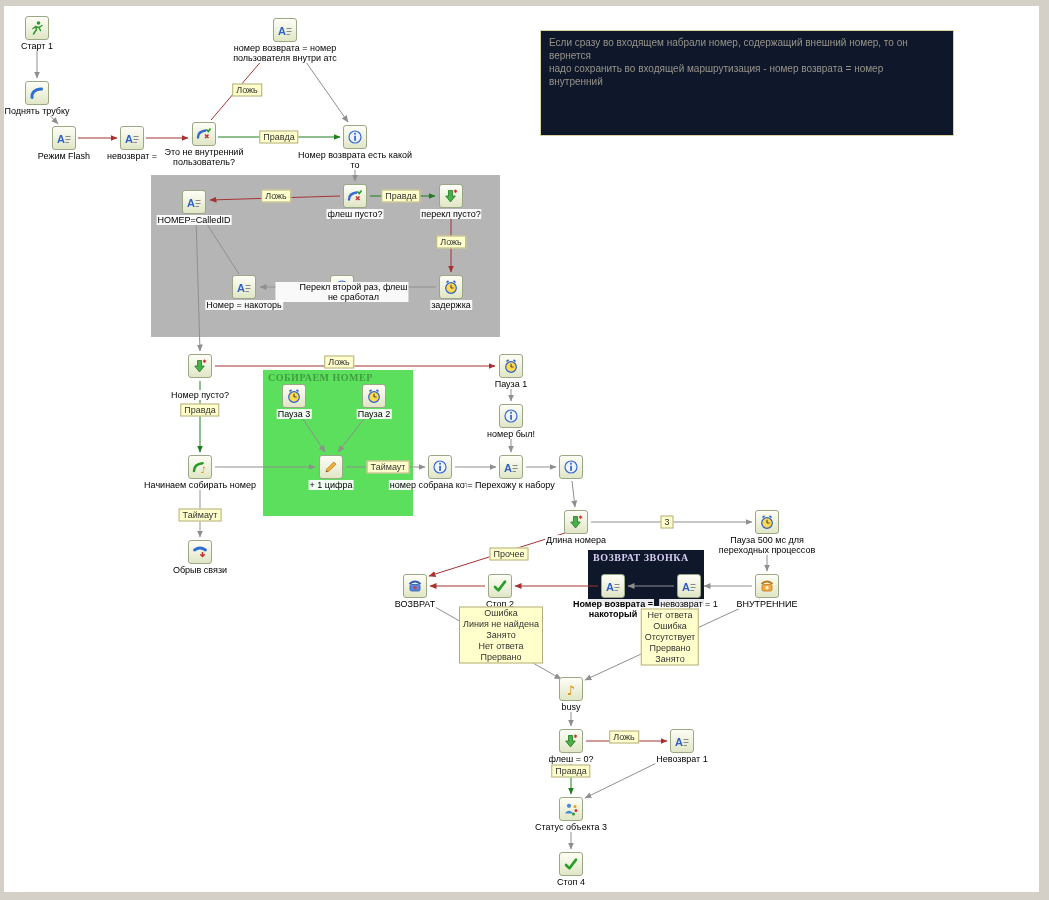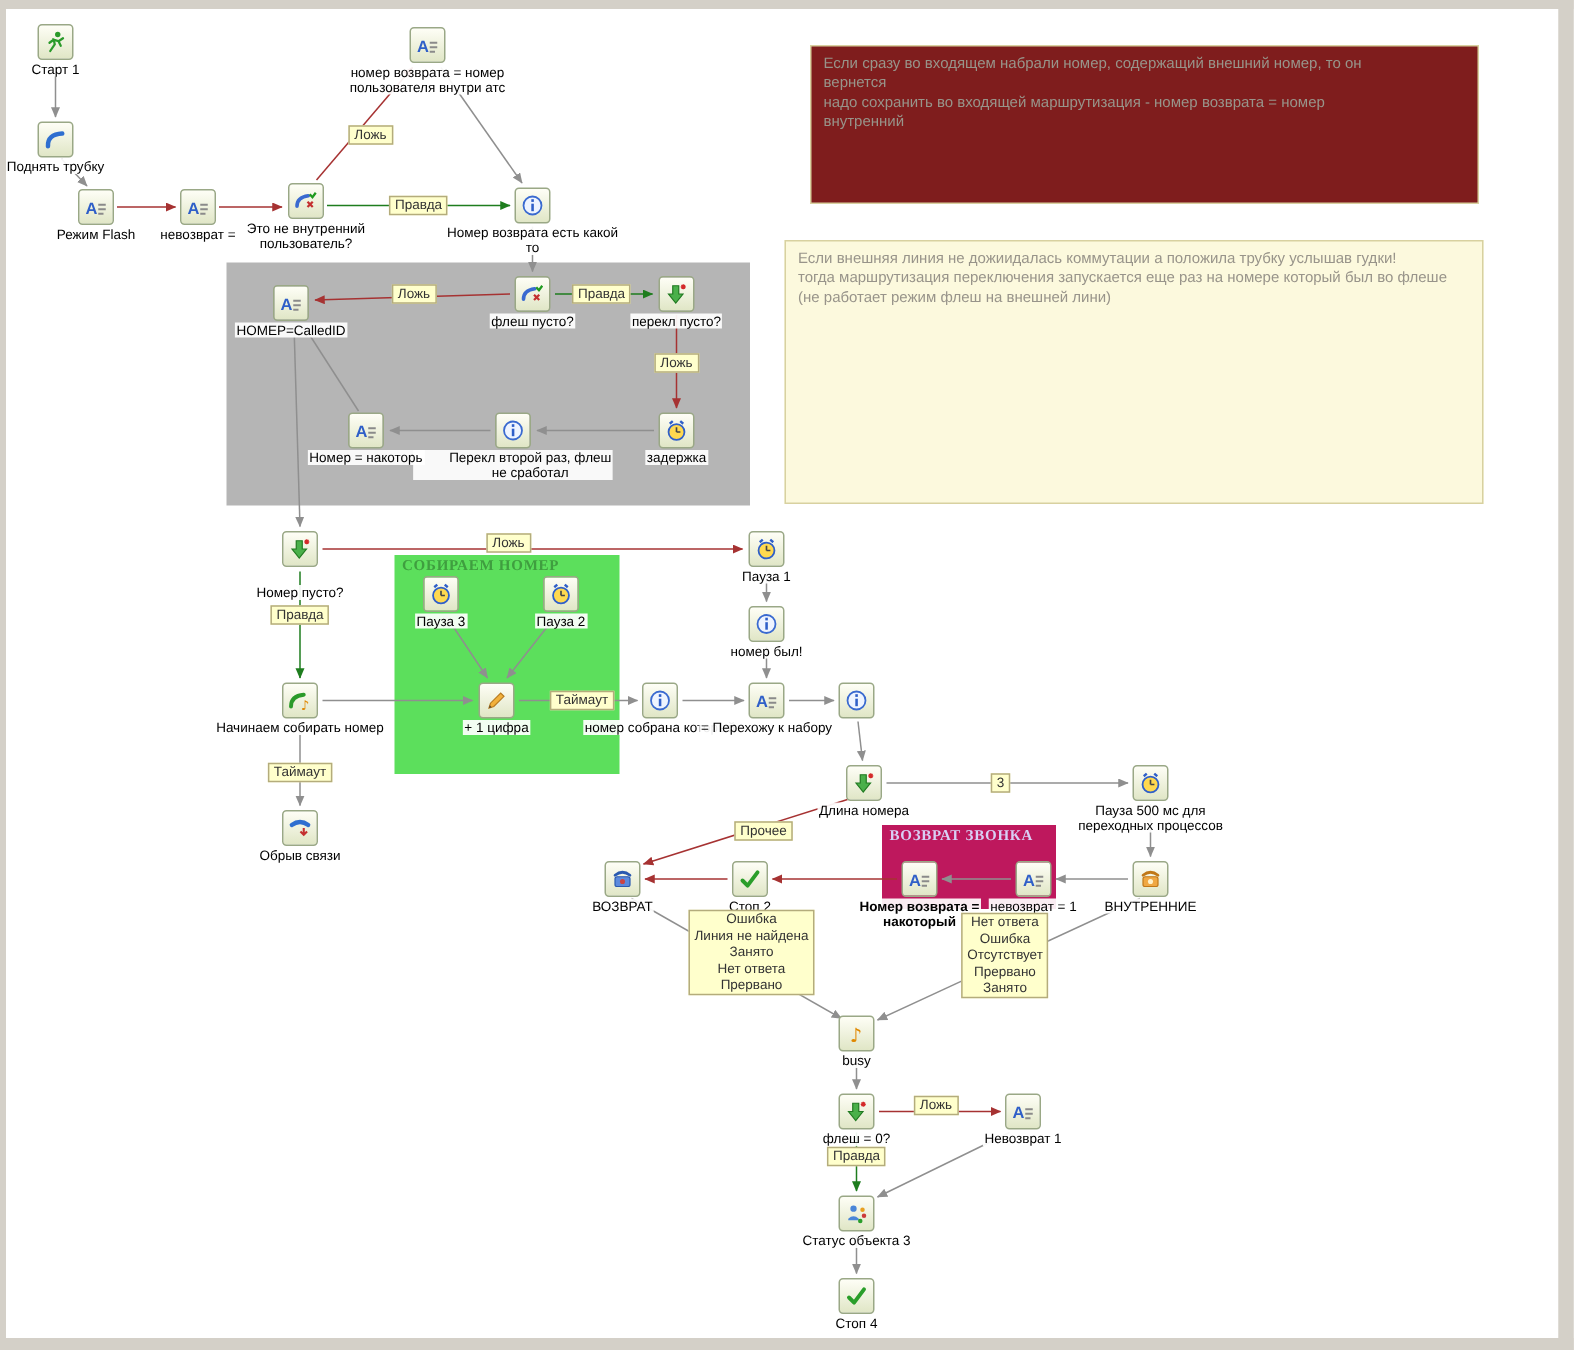--- a/index.html
+++ b/index.html
@@ -49,21 +49,21 @@
 </style>
 </head>
 <body>
 
 <div id="canvas">
   <div class="layer" id="regions-layer">
       <div class="region" style="left: 147px; top: 169px; width: 349px; height: 162px; background: rgb(181, 181, 181);"></div>
       <div class="region" style="left: 259px; top: 364px; width: 150px; height: 146px; background: rgb(92, 223, 92);">
         <div class="region-title" style="color: rgb(63, 158, 63);">СОБИРАЕМ НОМЕР</div>
       </div>
-      <div class="region" style="left: 584px; top: 544px; width: 116px; height: 56px; background: #be185d;">
+      <div class="region" style="left: 584px; top: 544px; width: 116px; height: 56px; background: #0f172a;">
         <div class="region-title" style="color: rgb(217, 207, 245);">ВОЗВРАТ ЗВОНКА</div>
       </div>
     </div>
   <svg id="edges-svg" width="1049" height="900">
     <defs>
       <marker id="arrow-gray" markerWidth="8" markerHeight="8" refX="6.5" refY="3" orient="auto" markerUnits="userSpaceOnUse">
           <path d="M0 0 L7 3 L0 6 Z" fill="#8f8f8f"></path>
         </marker>
       <marker id="arrow-red" markerWidth="8" markerHeight="8" refX="6.5" refY="3" orient="auto" markerUnits="userSpaceOnUse">
           <path d="M0 0 L7 3 L0 6 Z" fill="#a63232"></path>
@@ -222,21 +222,21 @@
       <div class="node-label" style="left: 447px; top: 294px;">задержка</div>
       <div class="node" style="left: 326px; top: 269px;">
         <span class="node-icon">
           <svg viewBox="0 0 16 16">
             <circle cx="8" cy="8" r="6" fill="#eef4ff" stroke="#3a6ad0" stroke-width="1.2"></circle>
             <rect x="7.2" y="6.8" width="1.7" height="5" fill="#2f5fc8"></rect>
             <rect x="7.2" y="3.8" width="1.7" height="1.8" fill="#2f5fc8"></rect>
           </svg>
         </span>
       </div>
-      <div class="node-label" style="left: 338px; top: 294px; padding-left: 24px;">Перекл второй раз, флеш
+      <div class="node-label" style="left: 338px; top: 276px; padding-left: 24px;">Перекл второй раз, флеш
 не сработал</div>
       <div class="node" style="left: 228px; top: 269px;">
         <span class="node-icon">
           <svg viewBox="0 0 16 16">
             <text x="1" y="12.5" font-size="11" font-weight="bold" fill="#2f5fc8" font-family="Liberation Sans, DejaVu Sans, sans-serif">A</text>
             <path d="M9.5 6.5 h5 M9.5 9.5 h5 M9.5 12.5 h3.5" stroke="#8a8a8a" stroke-width="1.2"></path>
           </svg>
         </span>
       </div>
       <div class="node-label" style="left: 240px; top: 294px;">Номер = накоторь</div>
@@ -477,26 +477,23 @@
 Прервано</div>
       <div class="edge-label" style="left: 666px; top: 631px;">Нет ответа
 Ошибка
 Отсутствует
 Прервано
 Занято</div>
       <div class="edge-label" style="left: 620px; top: 731px;">Ложь</div>
       <div class="edge-label" style="left: 567px; top: 765px;">Правда</div>
     </div>
   <div class="layer" id="comments-layer">
-      <div class="comment" style="left: 536px; top: 24px; width: 446px; height: 106px; color: rgb(152, 148, 138); background: #7f1d1d; border-color: rgb(216, 209, 160);">Если сразу во входящем набрали номер, содержащий внешний номер, то он
+      <div class="comment" style="left: 536px; top: 24px; width: 414px; height: 106px; color: rgb(152, 148, 138); background: #0f172a; border-color: rgb(216, 209, 160);">Если сразу во входящем набрали номер, содержащий внешний номер, то он
 вернется
 надо сохранить во входящей маршрутизация - номер возврата = номер
 внутренний</div>
-      <div class="comment" style="left: 519px; top: 154px; width: 466px; height: 176px; color: rgb(152, 148, 138); background: rgb(252, 249, 221); border-color: rgb(216, 209, 160);">Если внешняя линия не дожиидалась коммутации а положила трубку услышав гудки!
-тогда маршрутизация переключения запускается еще раз на номере который был во флеше
-(не работает режим флеш на внешней лини)</div>
     </div>
 </div>
 
 <div class="frame" style="left:0;top:0;width:1049px;height:6px;"></div>
 <div class="frame" style="left:0;top:0;width:4px;height:900px;"></div>
 <div class="frame" style="left:1039px;top:0;width:10px;height:900px;"></div>
 <div class="frame" style="left:0;top:892px;width:1049px;height:8px;"></div>
 
 </body></html>

